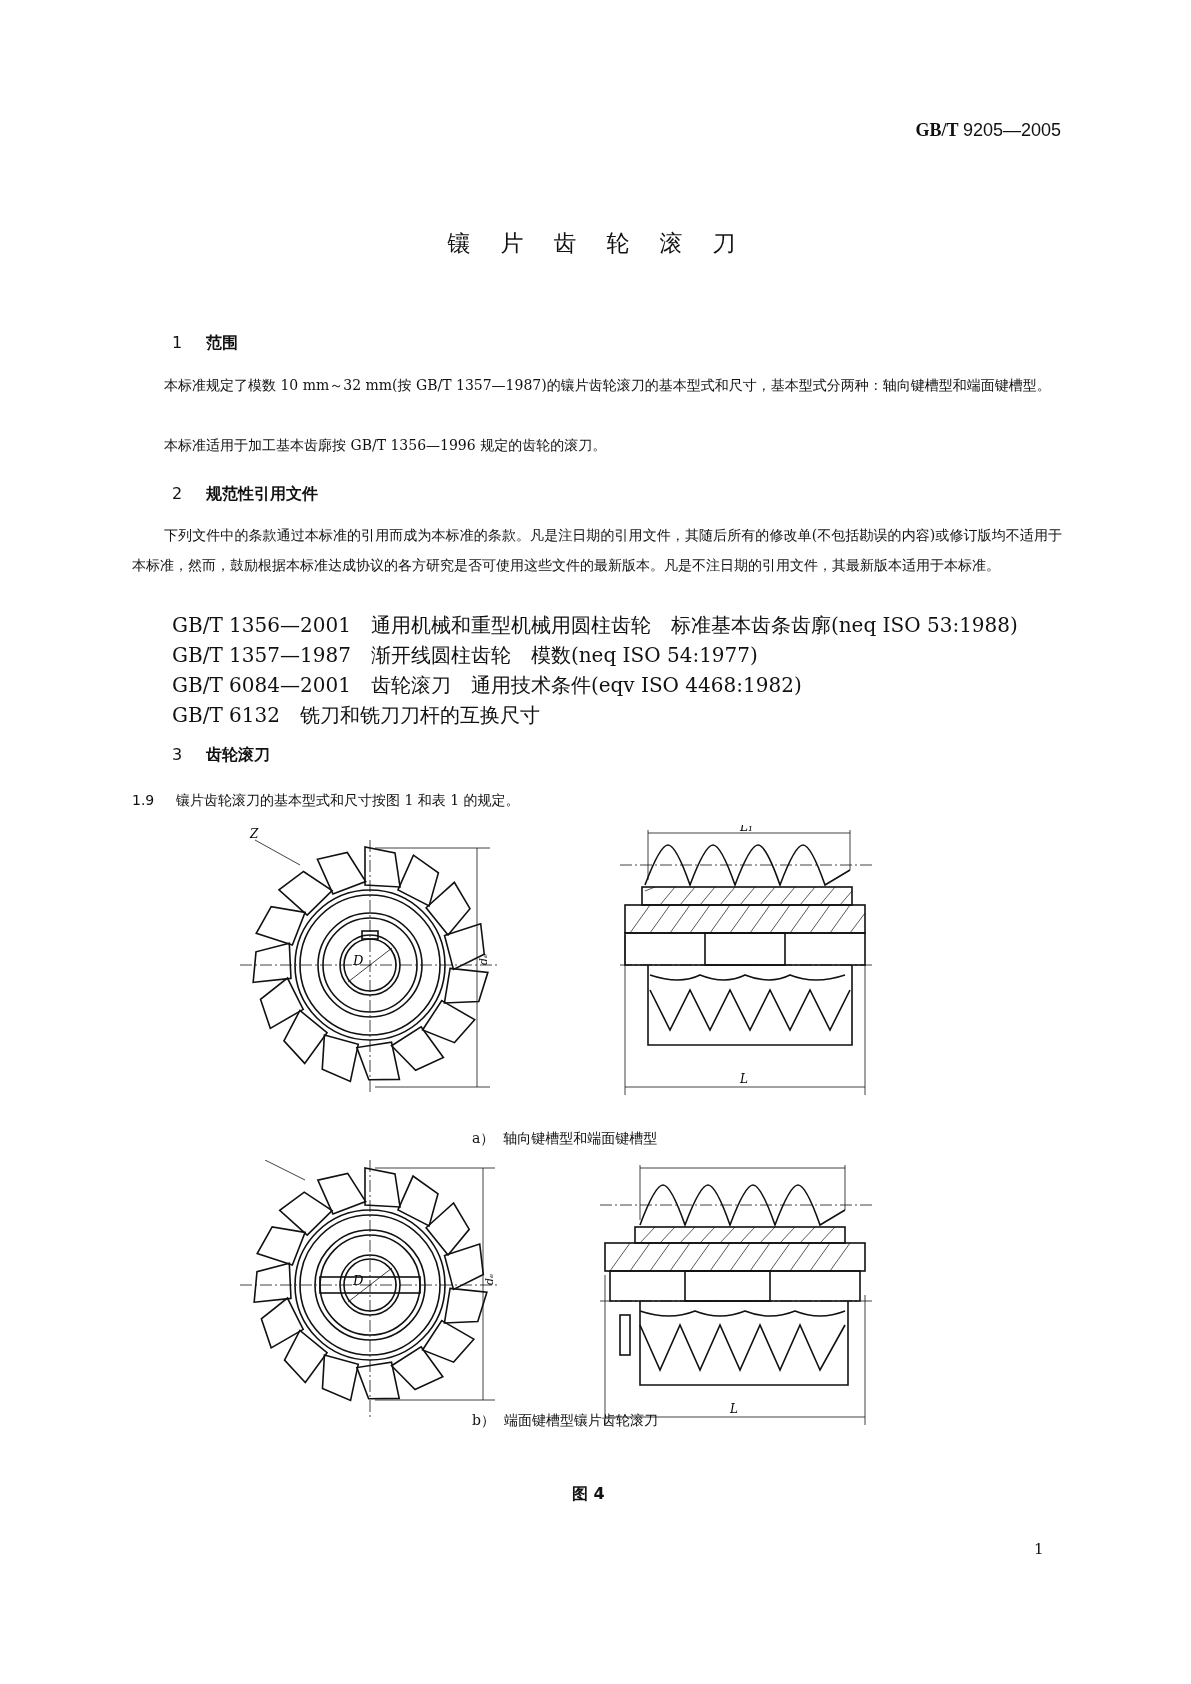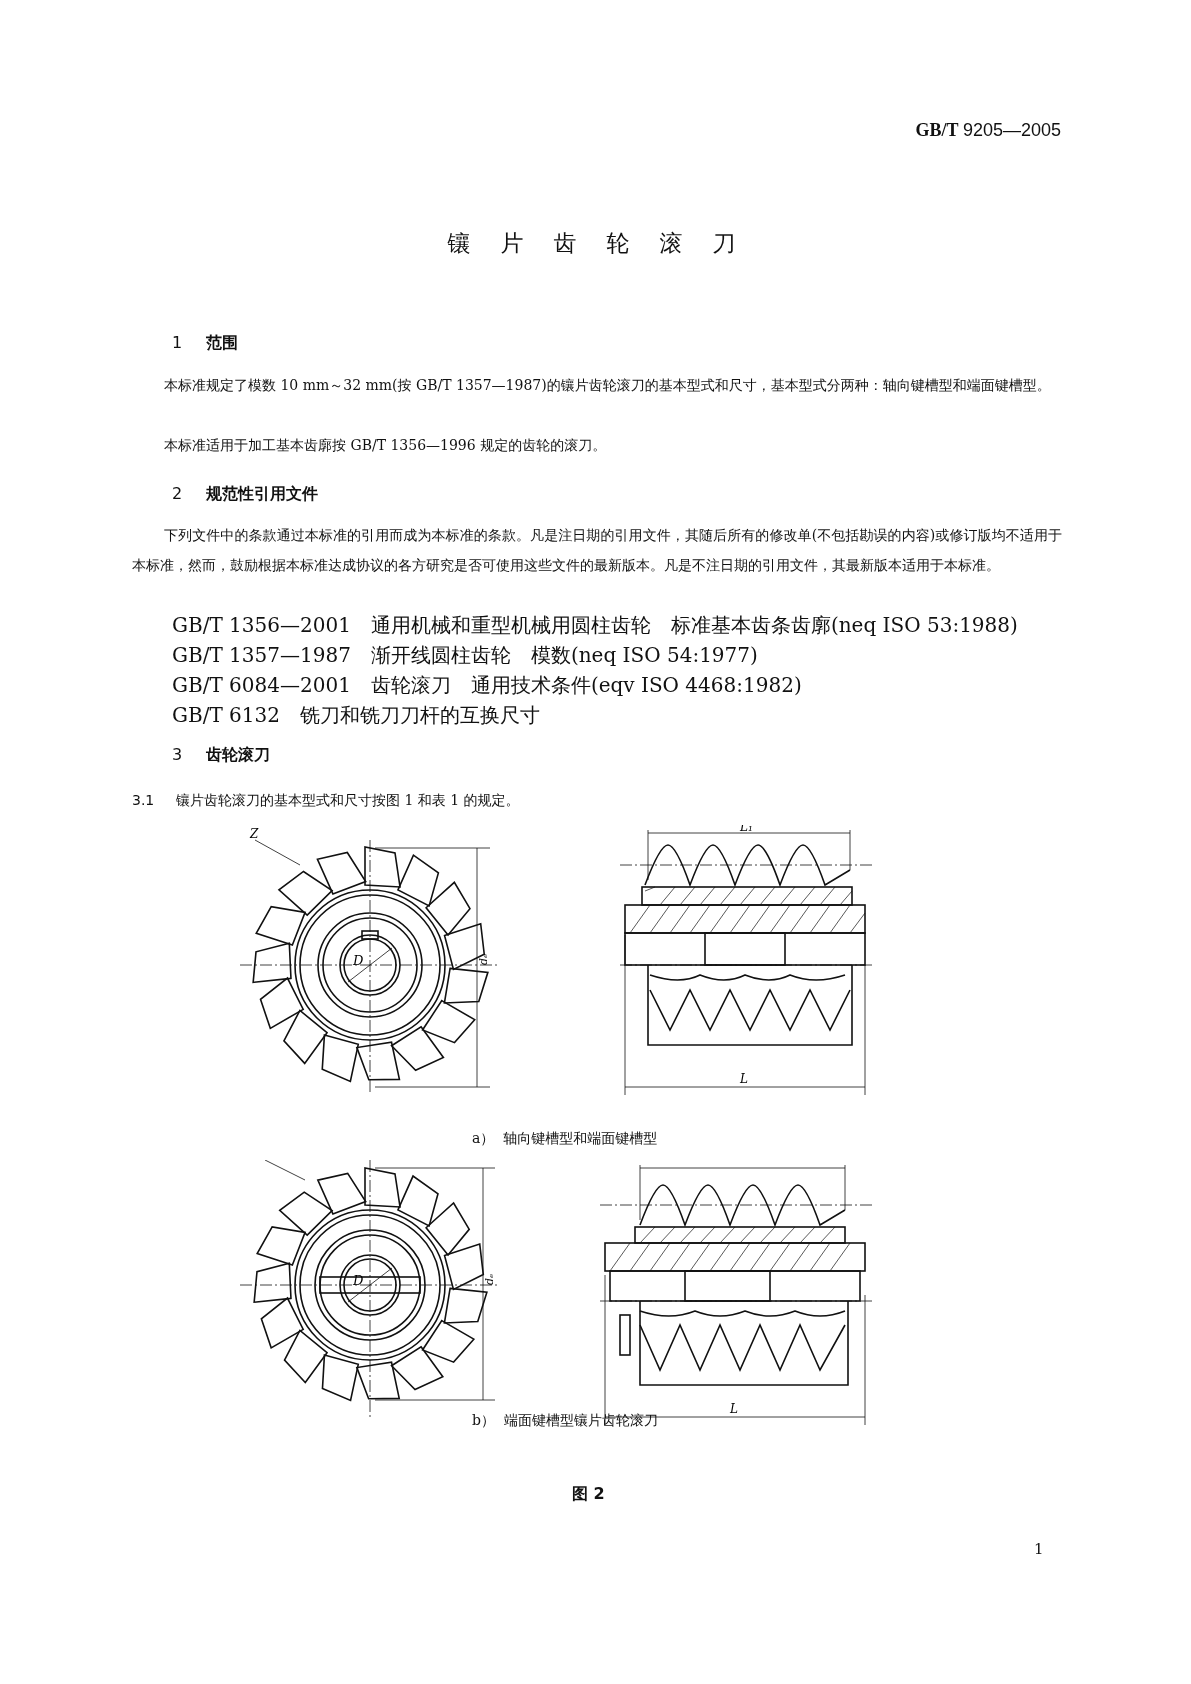--- a/index.html
+++ b/index.html
@@ -62,21 +62,21 @@
 <div class="abs para indent" style="top:520px">下列文件中的条款通过本标准的引用而成为本标准的条款。凡是注日期的引用文件，其随后所有的修改单(不包括勘误的内容)或修订版均不适用于本标准，然而，鼓励根据本标准达成协议的各方研究是否可使用这些文件的最新版本。凡是不注日期的引用文件，其最新版本适用于本标准。</div>
 <div class="abs ref" style="top:610px">GB/T 1356—2001　通用机械和重型机械用圆柱齿轮　标准基本齿条齿廓(neq ISO 53:1988)</div>
 <div class="abs ref" style="top:640px">GB/T 1357—1987　渐开线圆柱齿轮　模数(neq ISO 54:1977)</div>
 <div class="abs ref" style="top:670px">GB/T 6084—2001　齿轮滚刀　通用技术条件(eqv ISO 4468:1982)</div>
 <div class="abs ref" style="top:700px">GB/T 6132　铣刀和铣刀刀杆的互换尺寸</div>
 
 <div class="abs heading" style="top:745px">
   <span class="hnum">3</span><span>齿轮滚刀</span>
 </div>
 <div class="abs para" style="top:785px">
-  <span style="font-family:'DejaVu Sans',sans-serif;display:inline-block;width:44px">3.1</span><span>镶片齿轮滚刀的基本型式和尺寸按图 1 和表 1 的规定。</span>
+  <span style="font-family:'DejaVu Sans',sans-serif;display:inline-block;width:44px">1.9</span><span>镶片齿轮滚刀的基本型式和尺寸按图 1 和表 1 的规定。</span>
 </div>
 
 <svg class="abs" style="left:225px;top:825px" width="300" height="290" viewBox="0 0 300 290">
   <g fill="none" stroke="#111" stroke-width="1.6">
     <circle cx="145" cy="140" r="75"></circle>
     <circle cx="145" cy="140" r="70"></circle>
     <circle cx="145" cy="140" r="52"></circle>
     <circle cx="145" cy="140" r="47"></circle>
     <circle cx="145" cy="140" r="30"></circle>
     <circle cx="145" cy="140" r="26"></circle>
@@ -214,15 +214,15 @@
     <line x1="5" y1="252" x2="265" y2="252"></line>
     <line x1="0" y1="40" x2="275" y2="40" stroke-dasharray="12 3 2 3"></line>
     <line x1="0" y1="136" x2="275" y2="136" stroke-dasharray="12 3 2 3"></line>
   </g>
   <text x="135" y="0" font-size="12">L₁</text>
   <text x="130" y="248" font-size="12">L</text>
 </svg>
 
 <div class="abs fig-caption" style="left:472px;top:1412px"><span>b）</span>  <span>端面键槽型镶片齿轮滚刀</span></div>
 
-<div class="abs fig-label" style="left:572px;top:1484px">图 2</div>
+<div class="abs fig-label" style="left:572px;top:1484px">图 4</div>
 
 <div class="abs page-num" style="left:1034px;top:1540px">1</div>
 
 </body></html>

